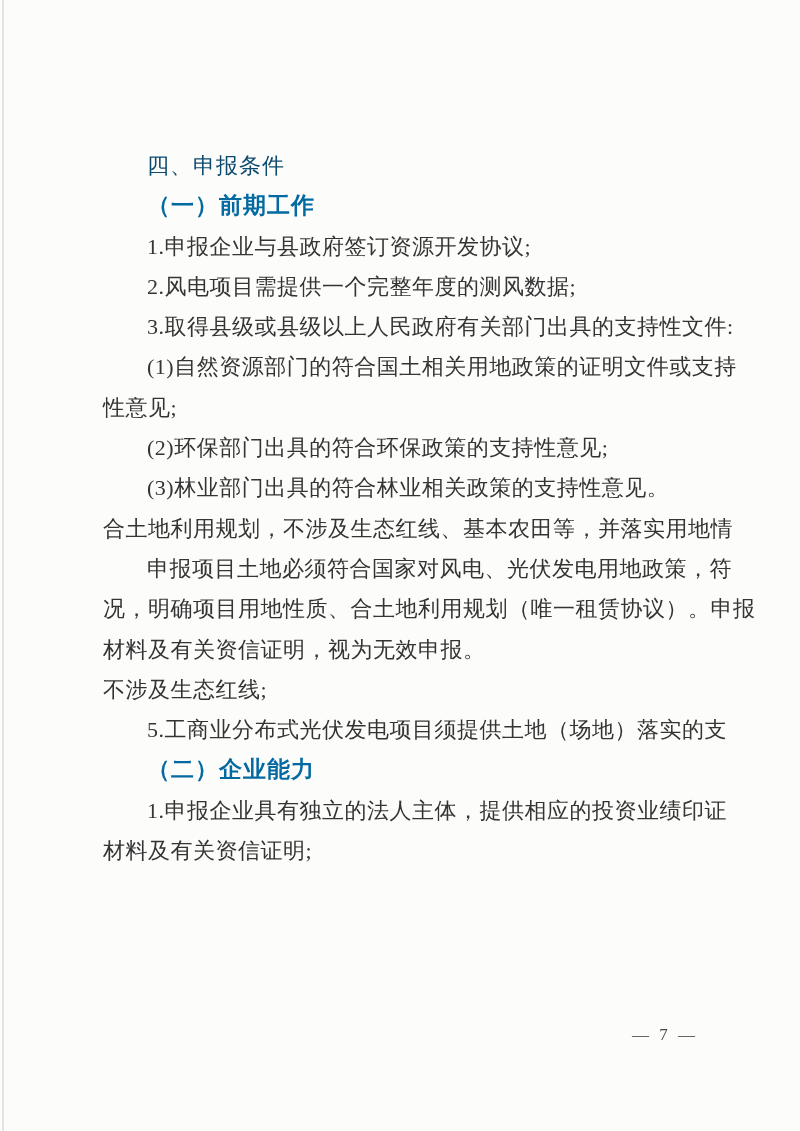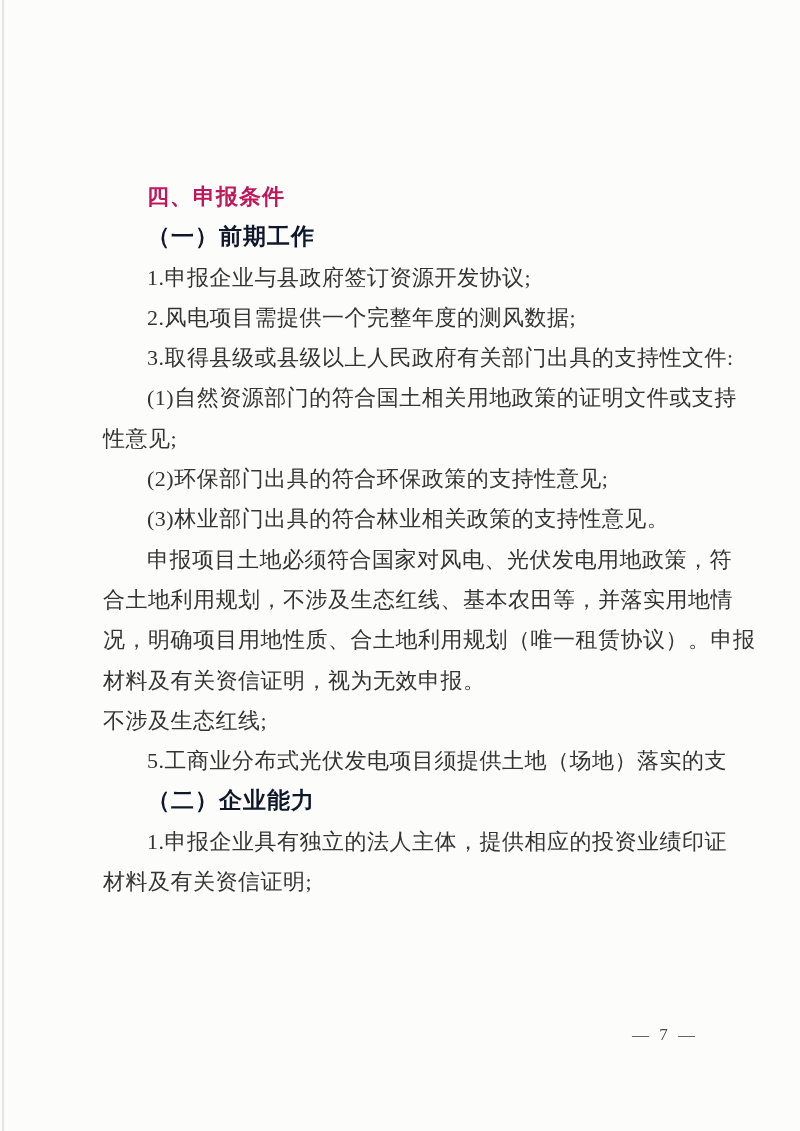--- a/index.html
+++ b/index.html
@@ -29,28 +29,27 @@
   .line {
     height: 40.3px;
     line-height: 40.3px;
     font-size: 22px;
     letter-spacing: 0.5px;
     white-space: nowrap;
   }
   .first { text-indent: 44px; }
   .h1 .line {
     font-family: "Liberation Sans", "DejaVu Sans", sans-serif;
-    font-weight: bold;
-    color: #be185d;
+    font-weight: normal;
+    color: #0c4a6e;
     letter-spacing: 1px;
-    margin-top: 31px;
   }
   .h2 .line {
     font-weight: bold;
-    color: #0f172a;
+    color: #0369a1;
     font-size: 23px;
     letter-spacing: 1px;
   }
   .page-number {
     position: absolute;
     top: 1022px;
     left: 632px;
     font-size: 17px;
     line-height: 26px;
     color: #474a4f;
@@ -93,22 +92,22 @@
     <div class="block">
       <div class="line first">(2)环保部门出具的符合环保政策的支持性意见;</div>
     </div>
 
 
     <div class="block">
       <div class="line first">(3)林业部门出具的符合林业相关政策的支持性意见。</div>
     </div>
 
     <div class="block">
+      <div class="line">合土地利用规划，不涉及生态红线、基本农田等，并落实用地情</div>
       <div class="line first">申报项目土地必须符合国家对风电、光伏发电用地政策，符</div>
-      <div class="line">合土地利用规划，不涉及生态红线、基本农田等，并落实用地情</div>
       <div class="line">况，明确项目用地性质、合土地利用规划（唯一租赁协议）。申报</div>
       <div class="line">材料及有关资信证明，视为无效申报。</div>
     </div>
 
     <div class="block">
       <div class="line">不涉及生态红线;</div>
     </div>
 
     <div class="block">
       <div class="line first">5.工商业分布式光伏发电项目须提供土地（场地）落实的支</div>

